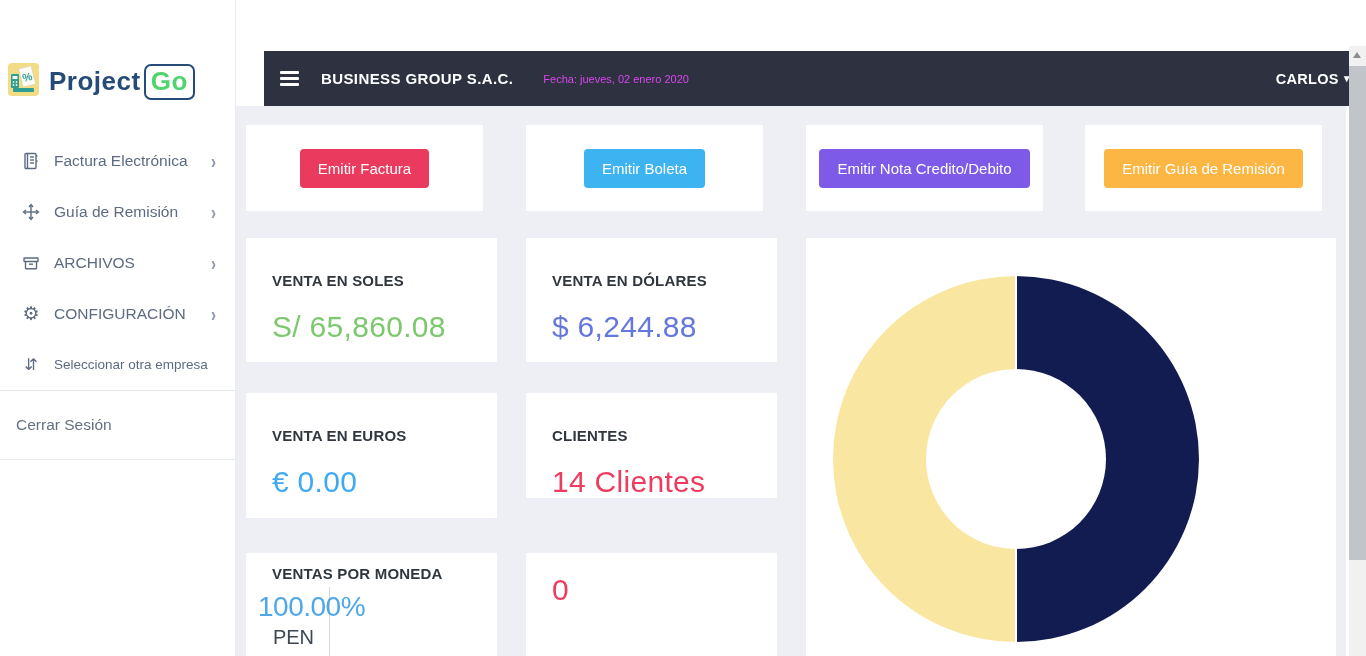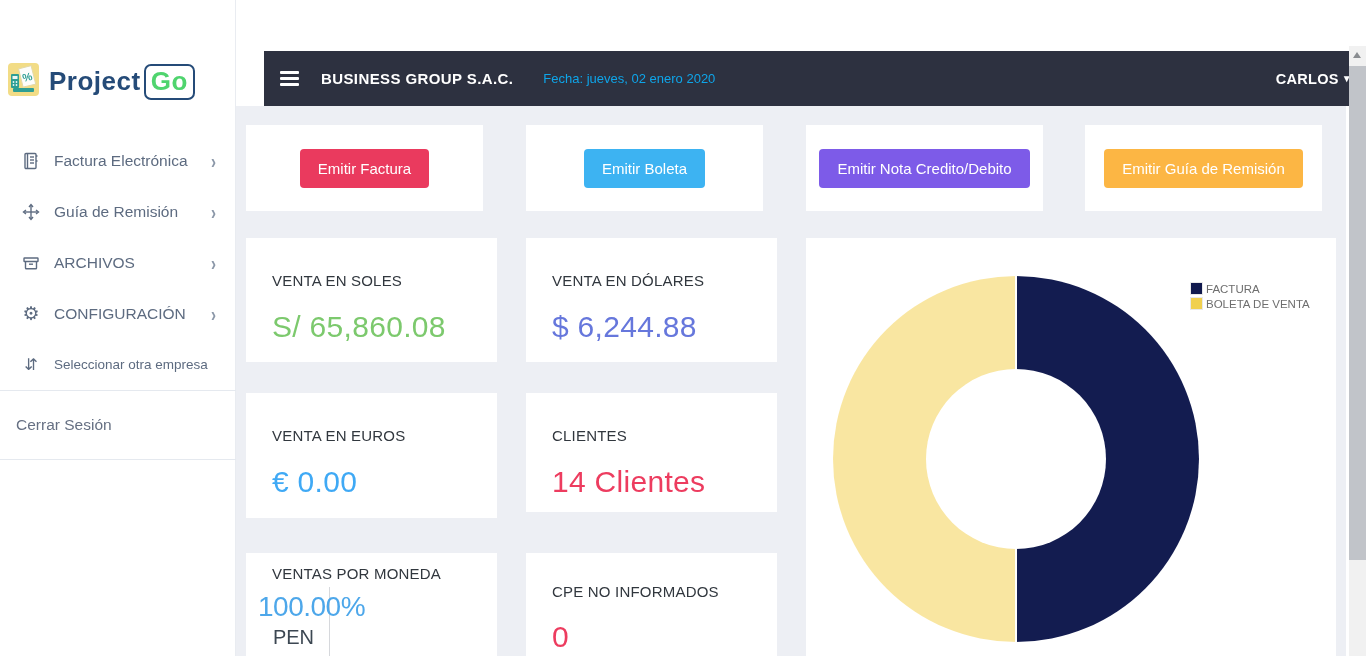--- a/index.html
+++ b/index.html
@@ -26,36 +26,36 @@
     border-top:1px solid #e5e9ef; border-bottom:1px solid #e5e9ef;
     display:flex; align-items:center; padding-left:16px;
     color:#667083; font-size:15.5px; cursor:pointer; }
 
   
   #topbar { position:absolute; left:236px; top:51px; width:1110px; height:55px;
     background:#2d3140; display:flex; align-items:center; color:#fff;margin-left:28px; }
   #hamburger { margin-left:16px; width:19px; cursor:pointer; }
   #hamburger div { height:3px; background:#fff; margin:3px 0; border-radius:1px; }
   #company { margin-left:22px; font-weight:700; font-size:15px; letter-spacing:.4px; }
-  #date { margin-left:30px; font-size:13px; color:#0ea5e9; }
+  #date { margin-left:30px; font-size:11px; color:#d946ef; }
   #user { margin-left:auto; margin-right:22px; font-weight:700; font-size:14.5px;
     cursor:pointer; letter-spacing:.3px; }
   #user .caret { font-size:10px; vertical-align:2px; margin-left:3px; }
 
   
   #main-bg { position:absolute; left:236px; top:106px; width:1110px; height:550px;
     background:#edeff4; }
   .card { position:absolute; background:#fff; z-index:2; }
   .action-card { top:125px; width:237px; height:86px; display:flex;
     align-items:center; justify-content:center; }
   .action-btn { border:none; border-radius:4px; color:#fff; font-size:15px;
     font-weight:500; padding:11px 18px; cursor:pointer;
     font-family:"Liberation Sans", sans-serif; }
   .stat-card { width:251px; height:124px; }
-  .stat-title { margin:34px 0 0 26px; font-size:15px; font-weight:400; color:#31373e;
+  .stat-title { margin:34px 0 0 26px; font-size:15px; font-weight:700; color:#31373e;
     letter-spacing:.2px; }
   .stat-value { margin:21px 0 0 26px; font-size:30px; letter-spacing:.3px; }
 
   #card-pm .stat-title { margin-top:12px; }
   #pm-cell { position:absolute; left:12px; top:34px; width:72px; text-align:center;
     border-right:1px solid #d6d8dc; border-bottom:1px solid #d6d8dc; height:110px;
     padding-top:4px; }
   #pm-percent { font-size:28px; letter-spacing:-.5px; }
   #pm-currency { font-size:20px; color:#3c4752; margin-top:3px; }
   #card-cpe .stat-title { margin-top:30px; }
@@ -203,49 +203,38 @@
   <div class="stat-value" style="color: rgb(124, 201, 109);">S/ 65,860.08</div>
 </div>
 <div class="card stat-card" style="left:526px; top:238px">
   <div class="stat-title">VENTA EN DÓLARES</div>
   <div class="stat-value" style="color: rgb(102, 119, 220);">$ 6,244.88</div>
 </div>
 <div class="card stat-card" style="left:246px; top:393px; height:125px">
   <div class="stat-title">VENTA EN EUROS</div>
   <div class="stat-value" style="color: rgb(63, 169, 245);">€ 0.00</div>
 </div>
-<div class="card stat-card" style="left:526px; top:393px; height:119px">
+<div class="card stat-card" style="left:526px; top:393px; height:105px">
   <div class="stat-title">CLIENTES</div>
   <div class="stat-value" style="color: rgb(237, 60, 95);">14 Clientes</div>
 </div>
 
 <div class="card stat-card" id="card-pm" style="left:246px; top:553px; height:130px">
   <div class="stat-title">VENTAS POR MONEDA</div>
   <div id="pm-cell">
     <div id="pm-percent" style="color: rgb(77, 167, 234);">100.00%</div>
     <div id="pm-currency">PEN</div>
   </div>
 </div>
 <div class="card stat-card" id="card-cpe" style="left:526px; top:553px; height:130px">
-  <div class="stat-title">CPE NO INFORMADOS</div>
   <div class="stat-value" style="color: rgb(237, 60, 95);">0</div>
 </div>
 
 <div class="card" id="card-chart">
   <div id="donut" style="background: conic-gradient(rgb(19, 28, 80) 0deg, rgb(19, 28, 80) 180deg, rgb(249, 230, 161) 180deg, rgb(249, 230, 161) 360deg);">
     <div id="donut-hole"></div>
   </div>
-  <div id="legend">
-    <div class="legend-row">
-      <span class="legend-swatch" style="background: rgb(16, 25, 77);"></span>
-      <span>FACTURA</span>
-    </div>
-    <div class="legend-row">
-      <span class="legend-swatch" style="background: rgb(240, 208, 79);"></span>
-      <span>BOLETA DE VENTA</span>
-    </div>
-  </div>
 </div>
 
 <div id="scrollbar">
   <div id="scroll-up"></div>
   <div id="scroll-thumb"></div>
 </div>
 
 </body></html>

